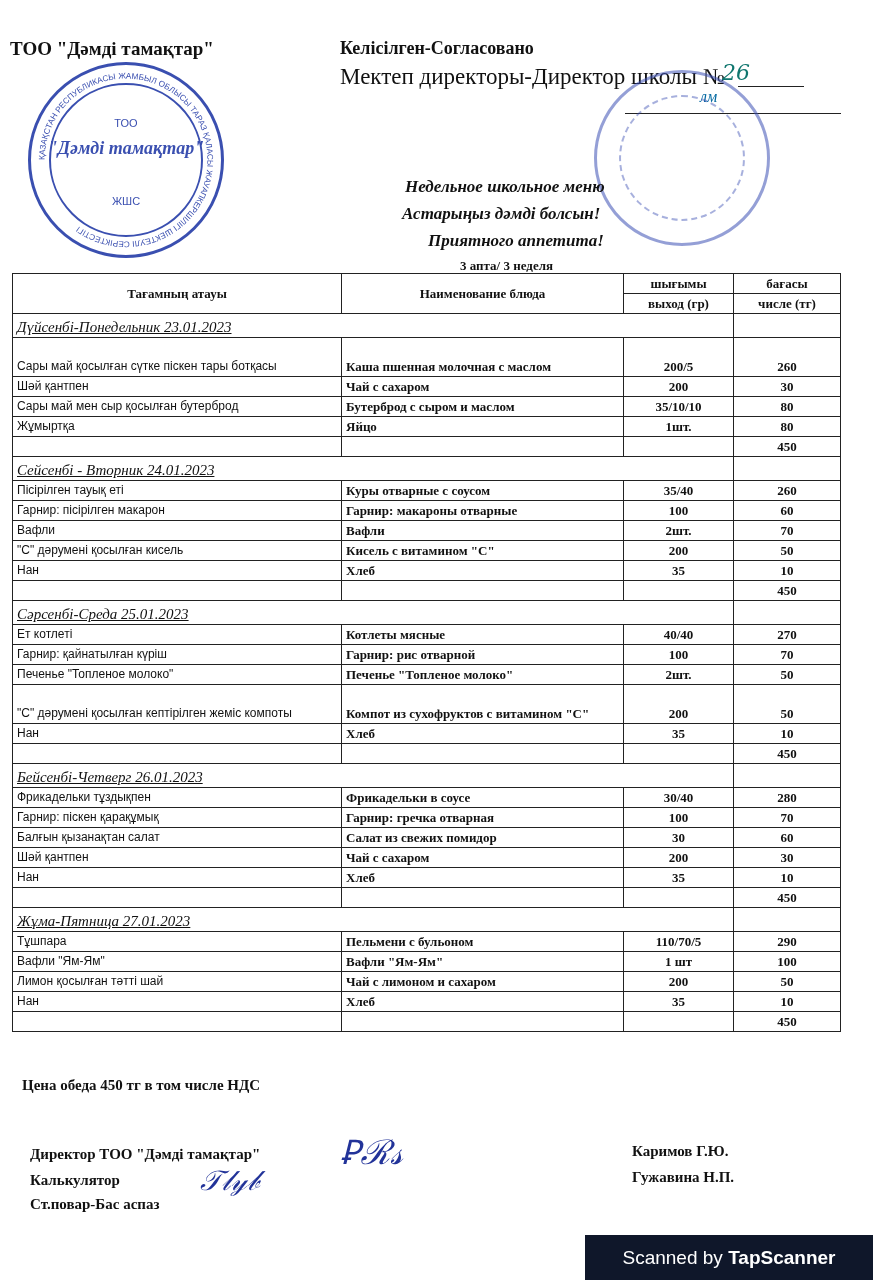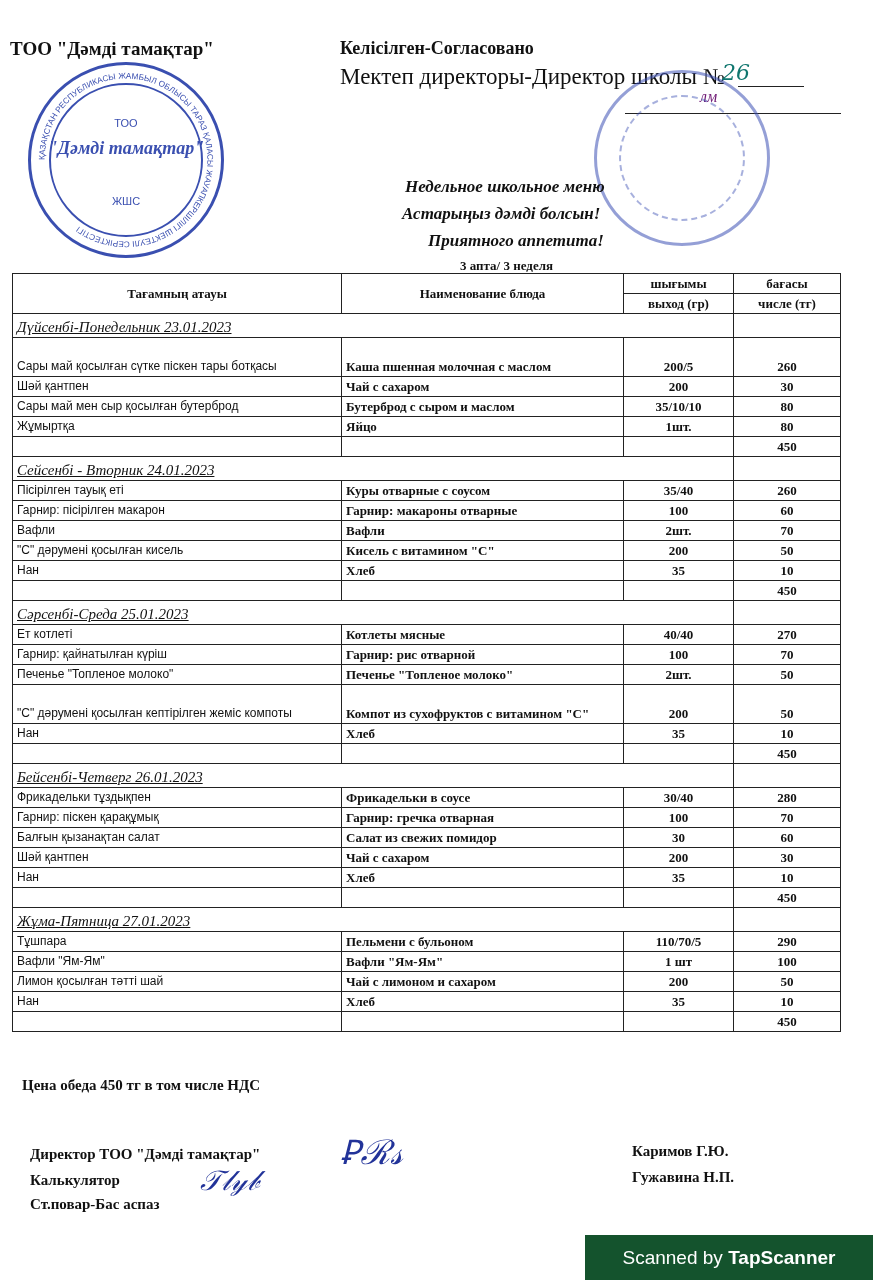--- a/index.html
+++ b/index.html
@@ -5,21 +5,21 @@
   html, body { margin:0; padding:0; }
   body { width:873px; height:1280px; background:#ffffff; position:relative; overflow:hidden;
          font-family:"Liberation Serif", "DejaVu Serif", serif; color:#111; }
   .abs { position:absolute; }
   .company { left:10px; top:38px; font-size:19px; font-weight:bold; }
   .approve1 { left:340px; top:38px; font-size:18px; font-weight:bold; }
   .approve2 { left:340px; top:64px; font-size:23px; font-weight:normal; }
   .school-num { left:722px; top:60px; font-size:22px; font-style:italic; color:#0f766e; font-family:"DejaVu Serif", serif; }
   .line1 { left:738px; top:86px; width:66px; height:1px; background:#222; }
   .line2 { left:625px; top:113px; width:216px; height:1px; background:#222; }
-  .sig-mini { left:700px; top:88px; font-size:16px; font-style:italic; color:#701a75; }
+  .sig-mini { left:700px; top:88px; font-size:16px; font-style:italic; color:#0369a1; }
 
   .stamp { left:28px; top:62px; width:196px; height:196px; border-radius:50%;
            border:3px solid #3a4fb0; box-sizing:border-box; color:#3a4fb0; }
   .stamp .inner { position:absolute; left:18px; top:18px; right:18px; bottom:18px; border:2px solid #3a4fb0; border-radius:50%; }
   .stamp .ring-text { position:absolute; left:0; top:0; width:100%; height:100%; }
   .stamp .s-too { position:absolute; left:0; right:0; top:52px; text-align:center; font-family:"Liberation Sans", sans-serif; font-size:11px; }
   .stamp .s-name { position:absolute; left:0; right:0; top:72px; text-align:center; font-style:italic; font-size:18px; line-height:22px; font-weight:bold; }
   .stamp .s-zhs { position:absolute; left:0; right:0; top:130px; text-align:center; font-family:"Liberation Sans", sans-serif; font-size:11px; }
 
   .stamp2 { left:594px; top:70px; width:176px; height:176px; border-radius:50%; border:3px solid rgba(60,80,180,0.55); box-sizing:border-box; }
@@ -46,21 +46,21 @@
   .sign { font-size:15px; font-weight:bold; }
   .s1 { left:30px; top:1146px; }
   .s2 { left:30px; top:1172px; }
   .s3 { left:30px; top:1196px; }
   .n1 { left:632px; top:1143px; }
   .n2 { left:632px; top:1169px; }
   .scribble { color:#223399; font-style:italic; font-size:30px; font-family:"DejaVu Serif", serif; }
   .sc1 { left:340px; top:1128px; font-size:34px; }
   .sc2 { left:200px; top:1164px; font-size:28px;font-style:italic; }
 
-  .tapscanner { left:585px; top:1235px; width:288px; height:45px; background:#14532d; color:#fff;
+  .tapscanner { left:585px; top:1235px; width:288px; height:45px; background:#0f172a; color:#fff;
                 font-family:"Liberation Sans", sans-serif; font-size:19px; line-height:45px; text-align:center; }
   .tapscanner b { font-weight:bold; }
 </style>
 </head>
 <body>
 
 <div class="abs company">ТОО "Дәмді тамақтар"</div>
 <div class="abs approve1">Келісілген-Согласовано</div>
 <div class="abs approve2">Мектеп директоры-Директор школы №</div>
 <div class="abs school-num">26</div>

